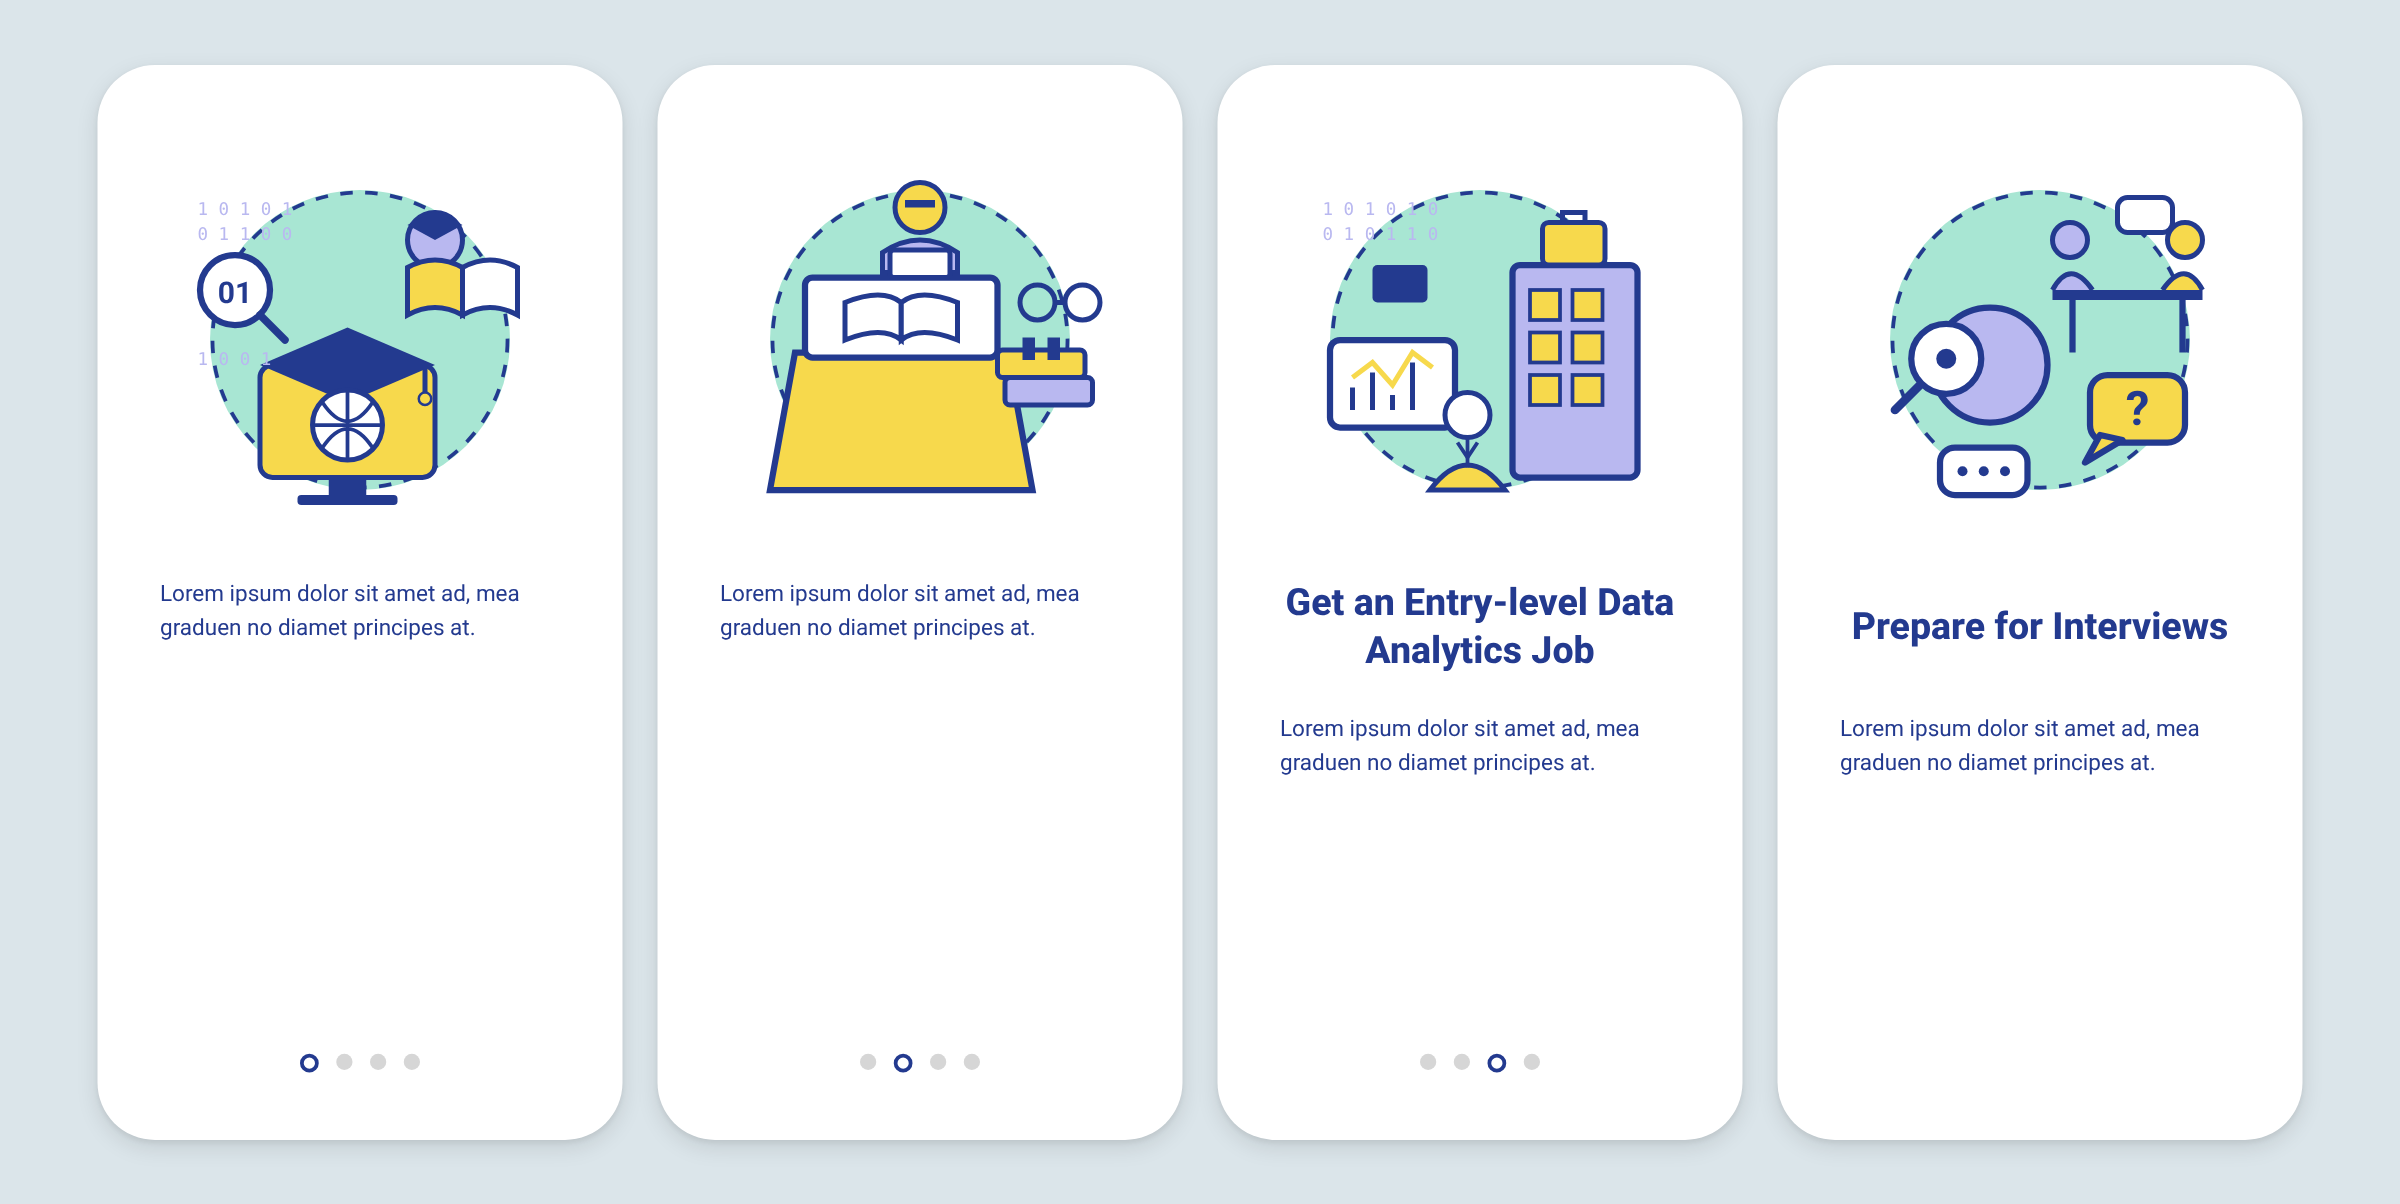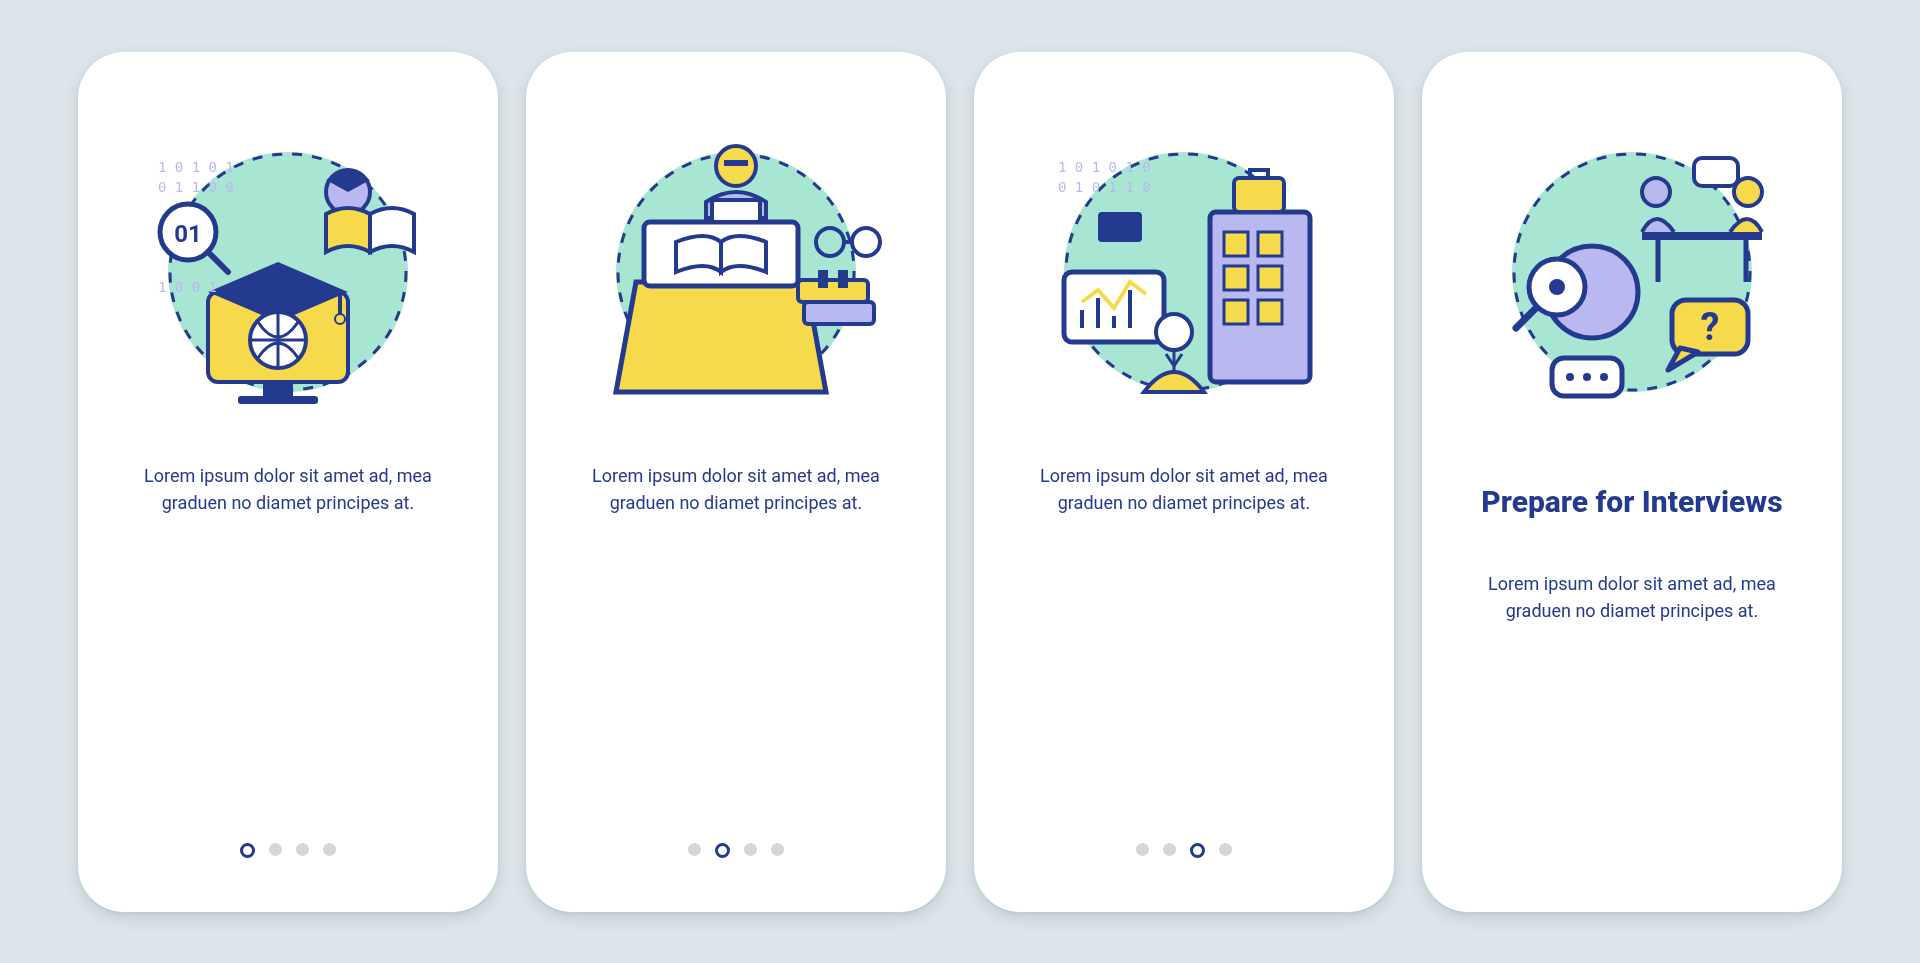--- a/index.html
+++ b/index.html
@@ -43,21 +43,20 @@
     margin-bottom: 28px;
     min-height: 80px;
     display:flex;
     align-items:center;
     justify-content:center;
   }
   .body {
     color: #233a8f;
     font-size: 18px;
     line-height: 1.55;
-    text-align: center;
     max-width: 320px;
   }
   .dots {
     display: flex;
     gap: 14px;
     position: absolute;
     bottom: 54px;
     left: 0; right: 0;
     justify-content: center;
   }
@@ -202,20 +201,21 @@
       <path d="M132 232 L140 244 L148 232" fill="none" stroke="#233a8f" stroke-width="3"></path>
 
       <rect x="64" y="90" width="44" height="30" rx="4" fill="#233a8f"></rect>
 
       <g fill="#b9b8f0" font-size="14" font-family="monospace">
         <text x="24" y="50">1 0 1 0 1 0</text>
         <text x="24" y="70">0 1 0 1 1 0</text>
       </g>
     </svg>
   </div>
+  <h2 class="title">Get an Entry-level Data Analytics Job</h2>
   <p class="body">Lorem ipsum dolor sit amet ad, mea graduen no diamet principes at.</p>
   <div class="dots">
     <span class="dot"></span>
     <span class="dot"></span>
     <span class="dot active"></span>
     <span class="dot"></span>
   </div>
 </div>
 
 <div class="card">

